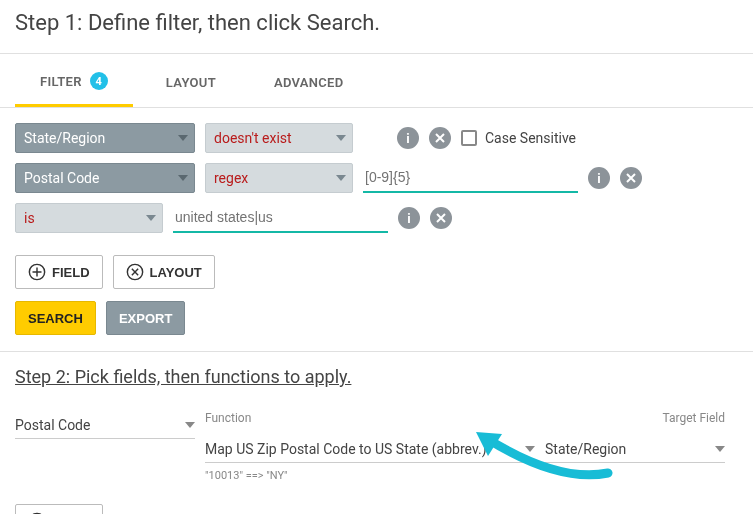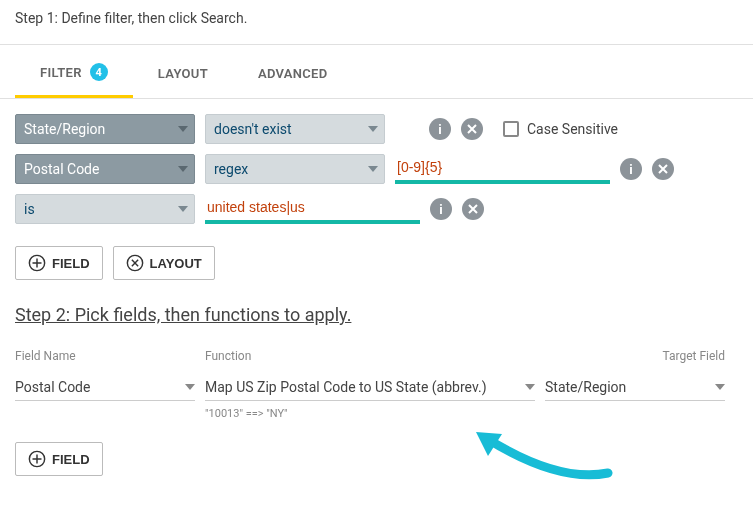--- a/index.html
+++ b/index.html
@@ -4,29 +4,30 @@
 <style>
   * { box-sizing: border-box; margin: 0; padding: 0; }
   body {
     font-family: "Segoe UI", Roboto, Arial, sans-serif;
     font-size: 14px;
     color: #333;
     background: #fff;
     width: 753px;
   }
   .step-header {
-    font-size: 14px;
+    font-size: 22px;
     color: #444;
     padding: 10px 15px 18px 15px;
     border-bottom: 1px solid #e0e0e0;
   }
   .tabs {
     display: flex;
     padding: 0 15px;
     border-bottom: 1px solid #e0e0e0;
+    gap: 8px;
   }
   .tab {
     padding: 18px 25px 14px 25px;
     font-size: 13px;
     font-weight: 600;
     color: #666;
     letter-spacing: 0.3px;
     display: flex;
     align-items: center;
     gap: 8px;
@@ -61,46 +62,46 @@
     border: 1px solid #b0b9be;
     border-radius: 2px;
     height: 30px;
     display: flex;
     align-items: center;
     padding: 0 24px 0 8px;
     font-size: 14px;
     cursor: pointer;
   }
   .sel.dark { background: #8c9aa2; color: #fff; border-color: #7a8890; width: 180px; }
-  .sel.light { background: #d5dbde; color: #0c4a6e; border-color: #c5ccd0; width: 180px; }
+  .sel.light { background: #d5dbde; color: #b91c1c; border-color: #c5ccd0; width: 148px; }
   .sel .caret {
     position: absolute; right: 6px; top: 50%; transform: translateY(-50%);
   }
   .caret svg { display:block; }
   .valinput {
     border: none;
-    border-bottom: 4px solid #14b8a6;
+    border-bottom: 2px solid #14b8a6;
     height: 30px;
     width: 215px;
     font-size: 14px;
     padding: 0 2px;
-    color: #c2410c;
+    color: #737373;
     outline: none;
   }
   .icon-circ {
     width: 22px; height: 22px; border-radius: 50%;
     background: #8c9399; color: #fff;
     display: inline-flex; align-items:center; justify-content:center;
     font-size: 13px; font-weight: 700; cursor: pointer;
     flex-shrink:0;
   }
   .icon-circ.x svg { width:10px; height:10px; }
   .chk {
     display:flex; align-items:flex-start; gap:8px; color:#444; font-size:14px;
-    margin-left:10px;
+    margin-left:0;
   }
   .chkbox {
     width:16px; height:16px; border:2px solid #888; border-radius:2px; cursor:pointer;
   }
   .btn-row { display:flex; gap:10px; padding: 2px 15px 10px 15px; }
   .btn-row2 { display:flex; gap:10px; padding: 2px 15px 16px 15px; border-bottom:1px solid #e0e0e0;}
   .btn {
     border:1px solid #bbb; background:#fff; color:#333;
     height:34px; padding:8px 12px; font-size:13px; font-weight:600;
     display:inline-flex; align-items:center; gap:6px; cursor:pointer;
@@ -241,28 +242,35 @@
   </button>
   <button class="btn icon">
     <svg viewBox="0 0 20 20">
           <circle cx="10" cy="10" r="8.5" fill="none" stroke="#333" stroke-width="1.6"></circle>
           <path d="M6.5 6.5 L13.5 13.5 M13.5 6.5 L6.5 13.5" stroke="#333" stroke-width="1.6"></path>
         </svg>
     <span>LAYOUT</span>
   </button>
 </div>
 
+<div class="btn-row2">
+  <button class="btn primary">
+    <span>SEARCH</span>
+  </button>
+  <button class="btn secondary">
+    <span>EXPORT</span>
+  </button>
+</div>
 
 <div class="step2">
   <div class="step2-title">Step 2: Pick fields, then functions to apply.</div>
 </div>
 
 <div class="cols">
   <div class="col-fname">
-    <span class="col-lbl">Field Name</span>
     <div class="usel">
       <span>Postal Code</span>
       <span class="caret">
             <svg width="10" height="6" viewBox="0 0 10 6">
               <path d="M0 0 L5 6 L10 0 Z" fill="#888"></path>
             </svg>
           </span>
     </div>
   </div>
   <div class="col-func">

